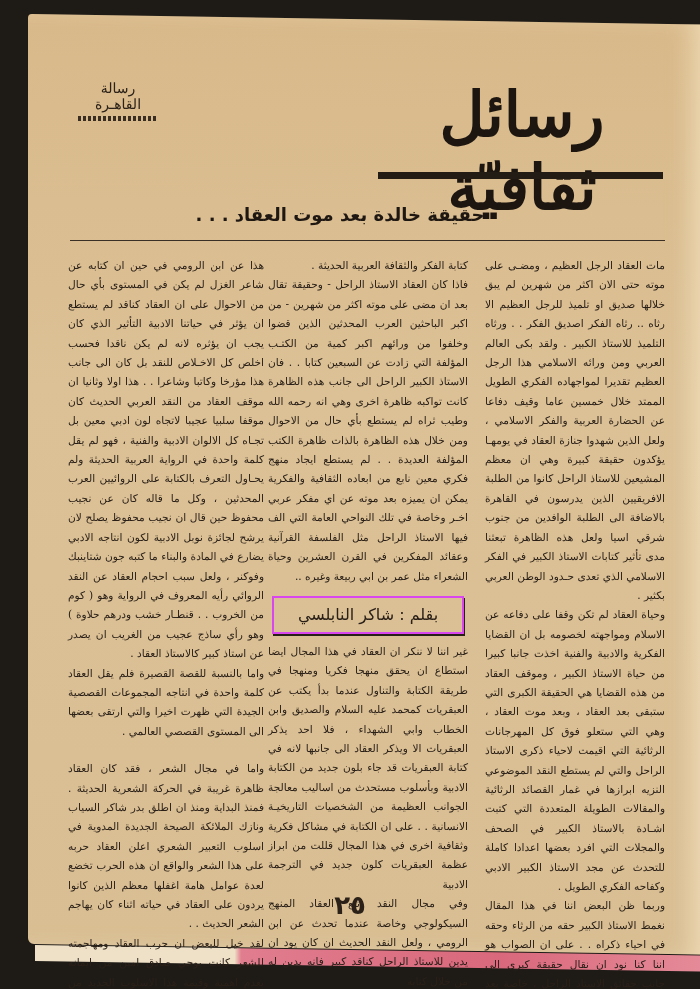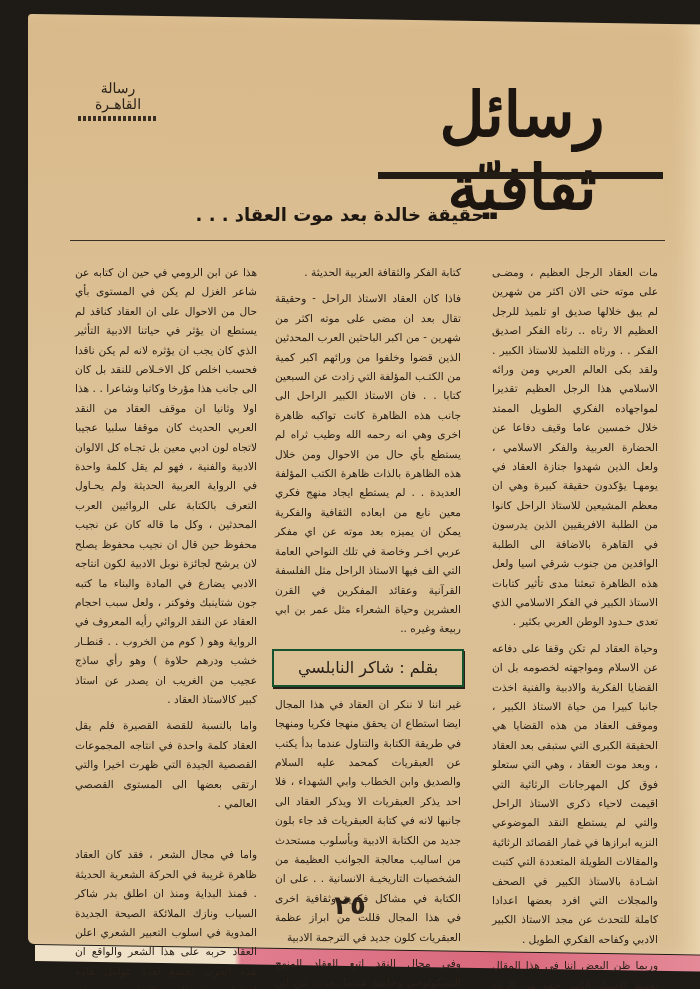--- a/index.html
+++ b/index.html
@@ -35,27 +35,27 @@
   .mast-bar { position:absolute; left:378px; top:172px; width:285px; height:7px; background:#231c15; }
   .subtitle {
     left:170px; top:204px; width:340px; text-align:center;
     font-family:"DejaVu Sans", sans-serif; font-weight:bold; font-size:18px; color:#1f1812;
   }
   .rule { position:absolute; left:70px; top:240px; width:595px; height:1px; background:#3b3026; }
   .col {
     position:absolute; top:256px; direction:rtl; text-align:justify;
     font-family:"DejaVu Serif", serif; font-size:10.6px; line-height:19.4px; color:#2a2018;
   }
-  .col p { margin:7px; }
+  .col p { margin:0; }
   .col .gap { height:18px; }
   .col-right { left:485px; width:180px; }
   .col-mid { left:268px; width:200px; }
   .col-left { left:68px; width:196px; }
   .byline-box {
-    margin:10px 4px 8px 4px; border:2px solid #14532d; padding:6px 0;
+    margin:10px 4px 8px 4px; border:2px solid #d946ef; padding:6px 0;
     text-align:center; font-family:"DejaVu Sans", sans-serif; font-size:16px; line-height:22px;
     box-shadow:1px 2px 0 #2a2018;
   }
   .page-num {
     left:330px; top:890px; width:40px; text-align:center;
     font-family:"DejaVu Sans", sans-serif; font-size:26px; font-weight:bold; color:#2b2118;
   }
 </style>
 </head>
 <body>

